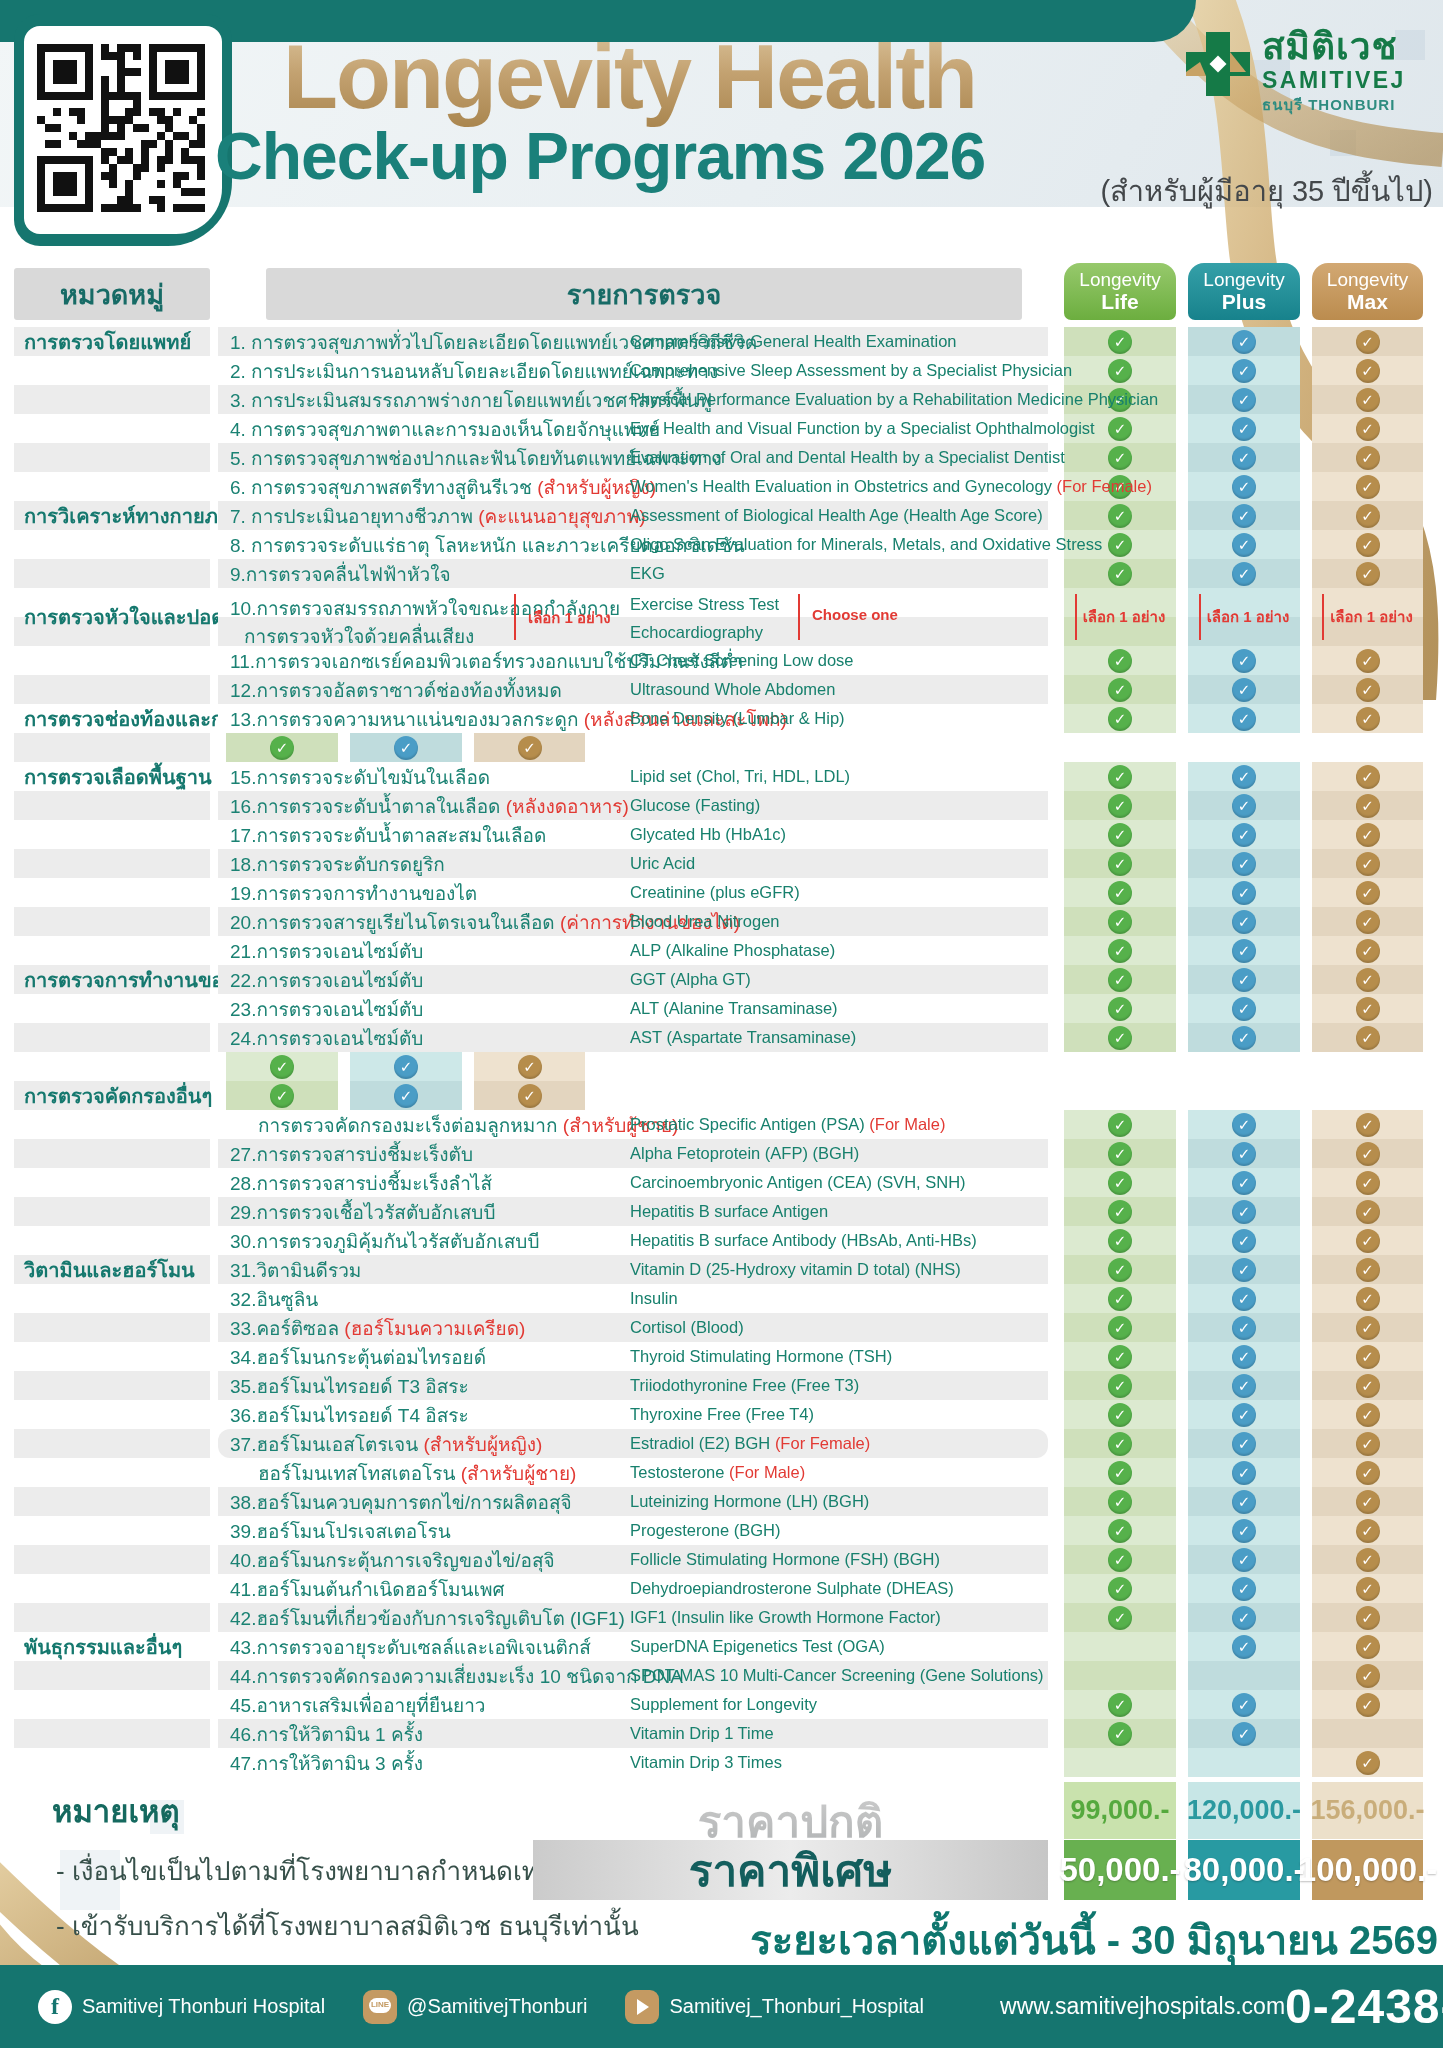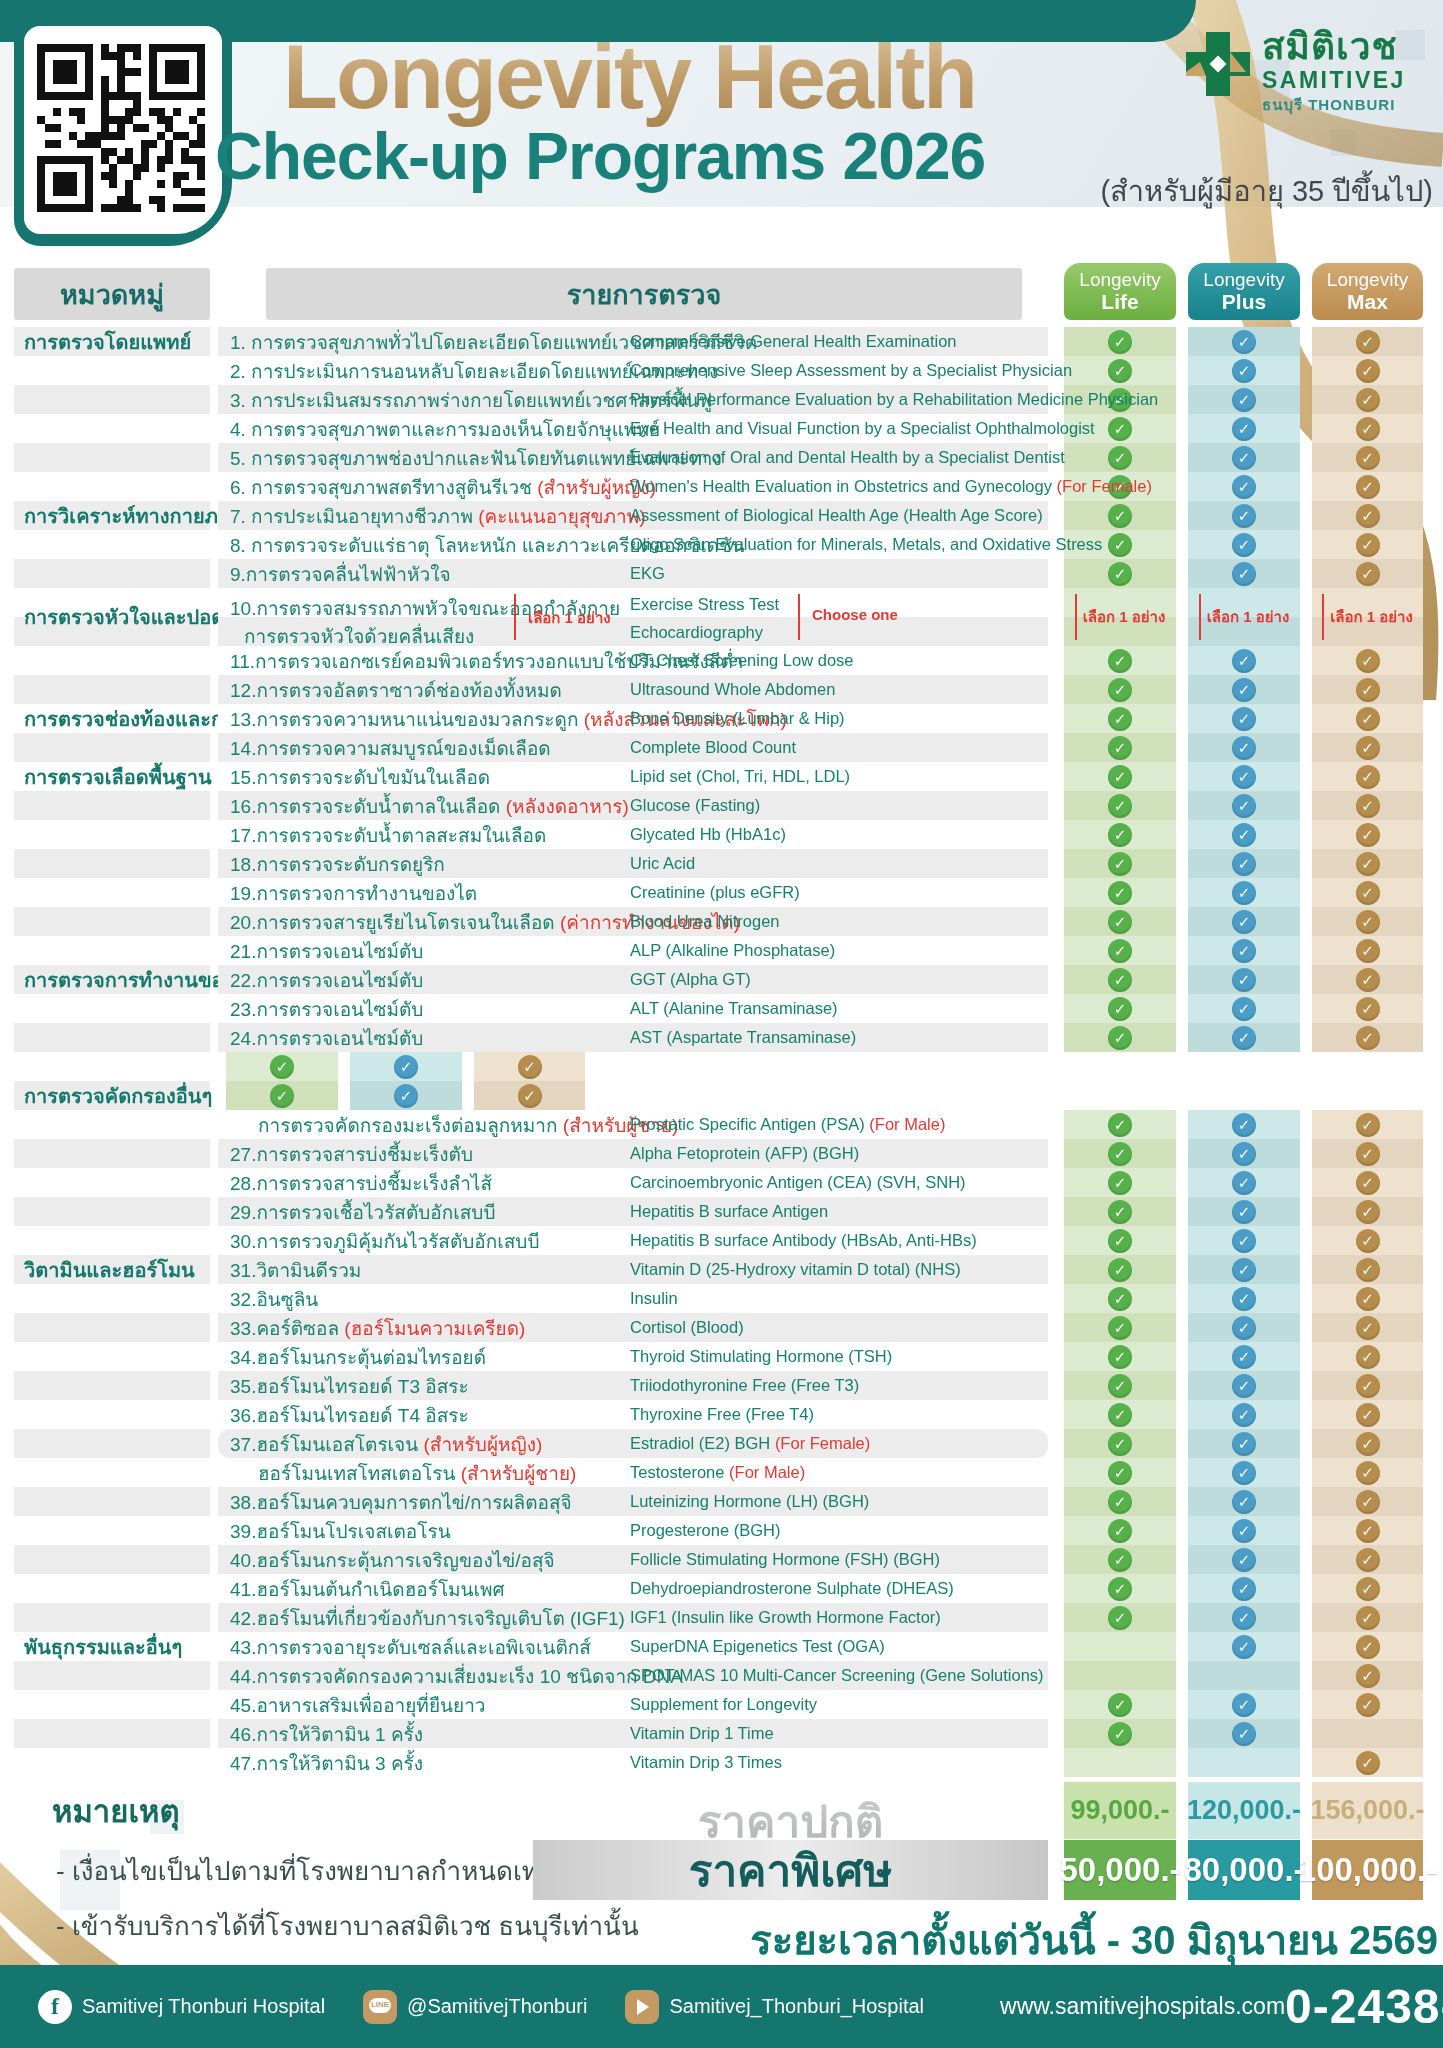--- a/index.html
+++ b/index.html
@@ -501,24 +501,20 @@
         </div>
         <div class="cell c-prog mid" style="background: rgb(205, 232, 232);">
           <span class="check" style="background: rgb(74, 157, 198);">✓</span>
         </div>
         <div class="cell c-prog last" style="background: rgb(238, 226, 207);">
           <span class="check" style="background: rgb(182, 141, 76);">✓</span>
         </div>
       </div>
       <div class="row">
         <div class="cell c-cat" style="background: rgb(236, 236, 236);"></div>
-        <div class="cell c-items" style="background: rgb(236, 236, 236);">
-          <div class="th-txt">14.การตรวจความสมบูรณ์ของเม็ดเลือด</div>
-          <div class="en-txt">Complete Blood Count</div>
-        </div>
         <div class="cell c-prog first" style="background: rgb(207, 224, 187);">
           <span class="check" style="background: rgb(86, 177, 75);">✓</span>
         </div>
         <div class="cell c-prog mid" style="background: rgb(191, 220, 221);">
           <span class="check" style="background: rgb(74, 157, 198);">✓</span>
         </div>
         <div class="cell c-prog last" style="background: rgb(227, 213, 191);">
           <span class="check" style="background: rgb(182, 141, 76);">✓</span>
         </div>
       </div>

